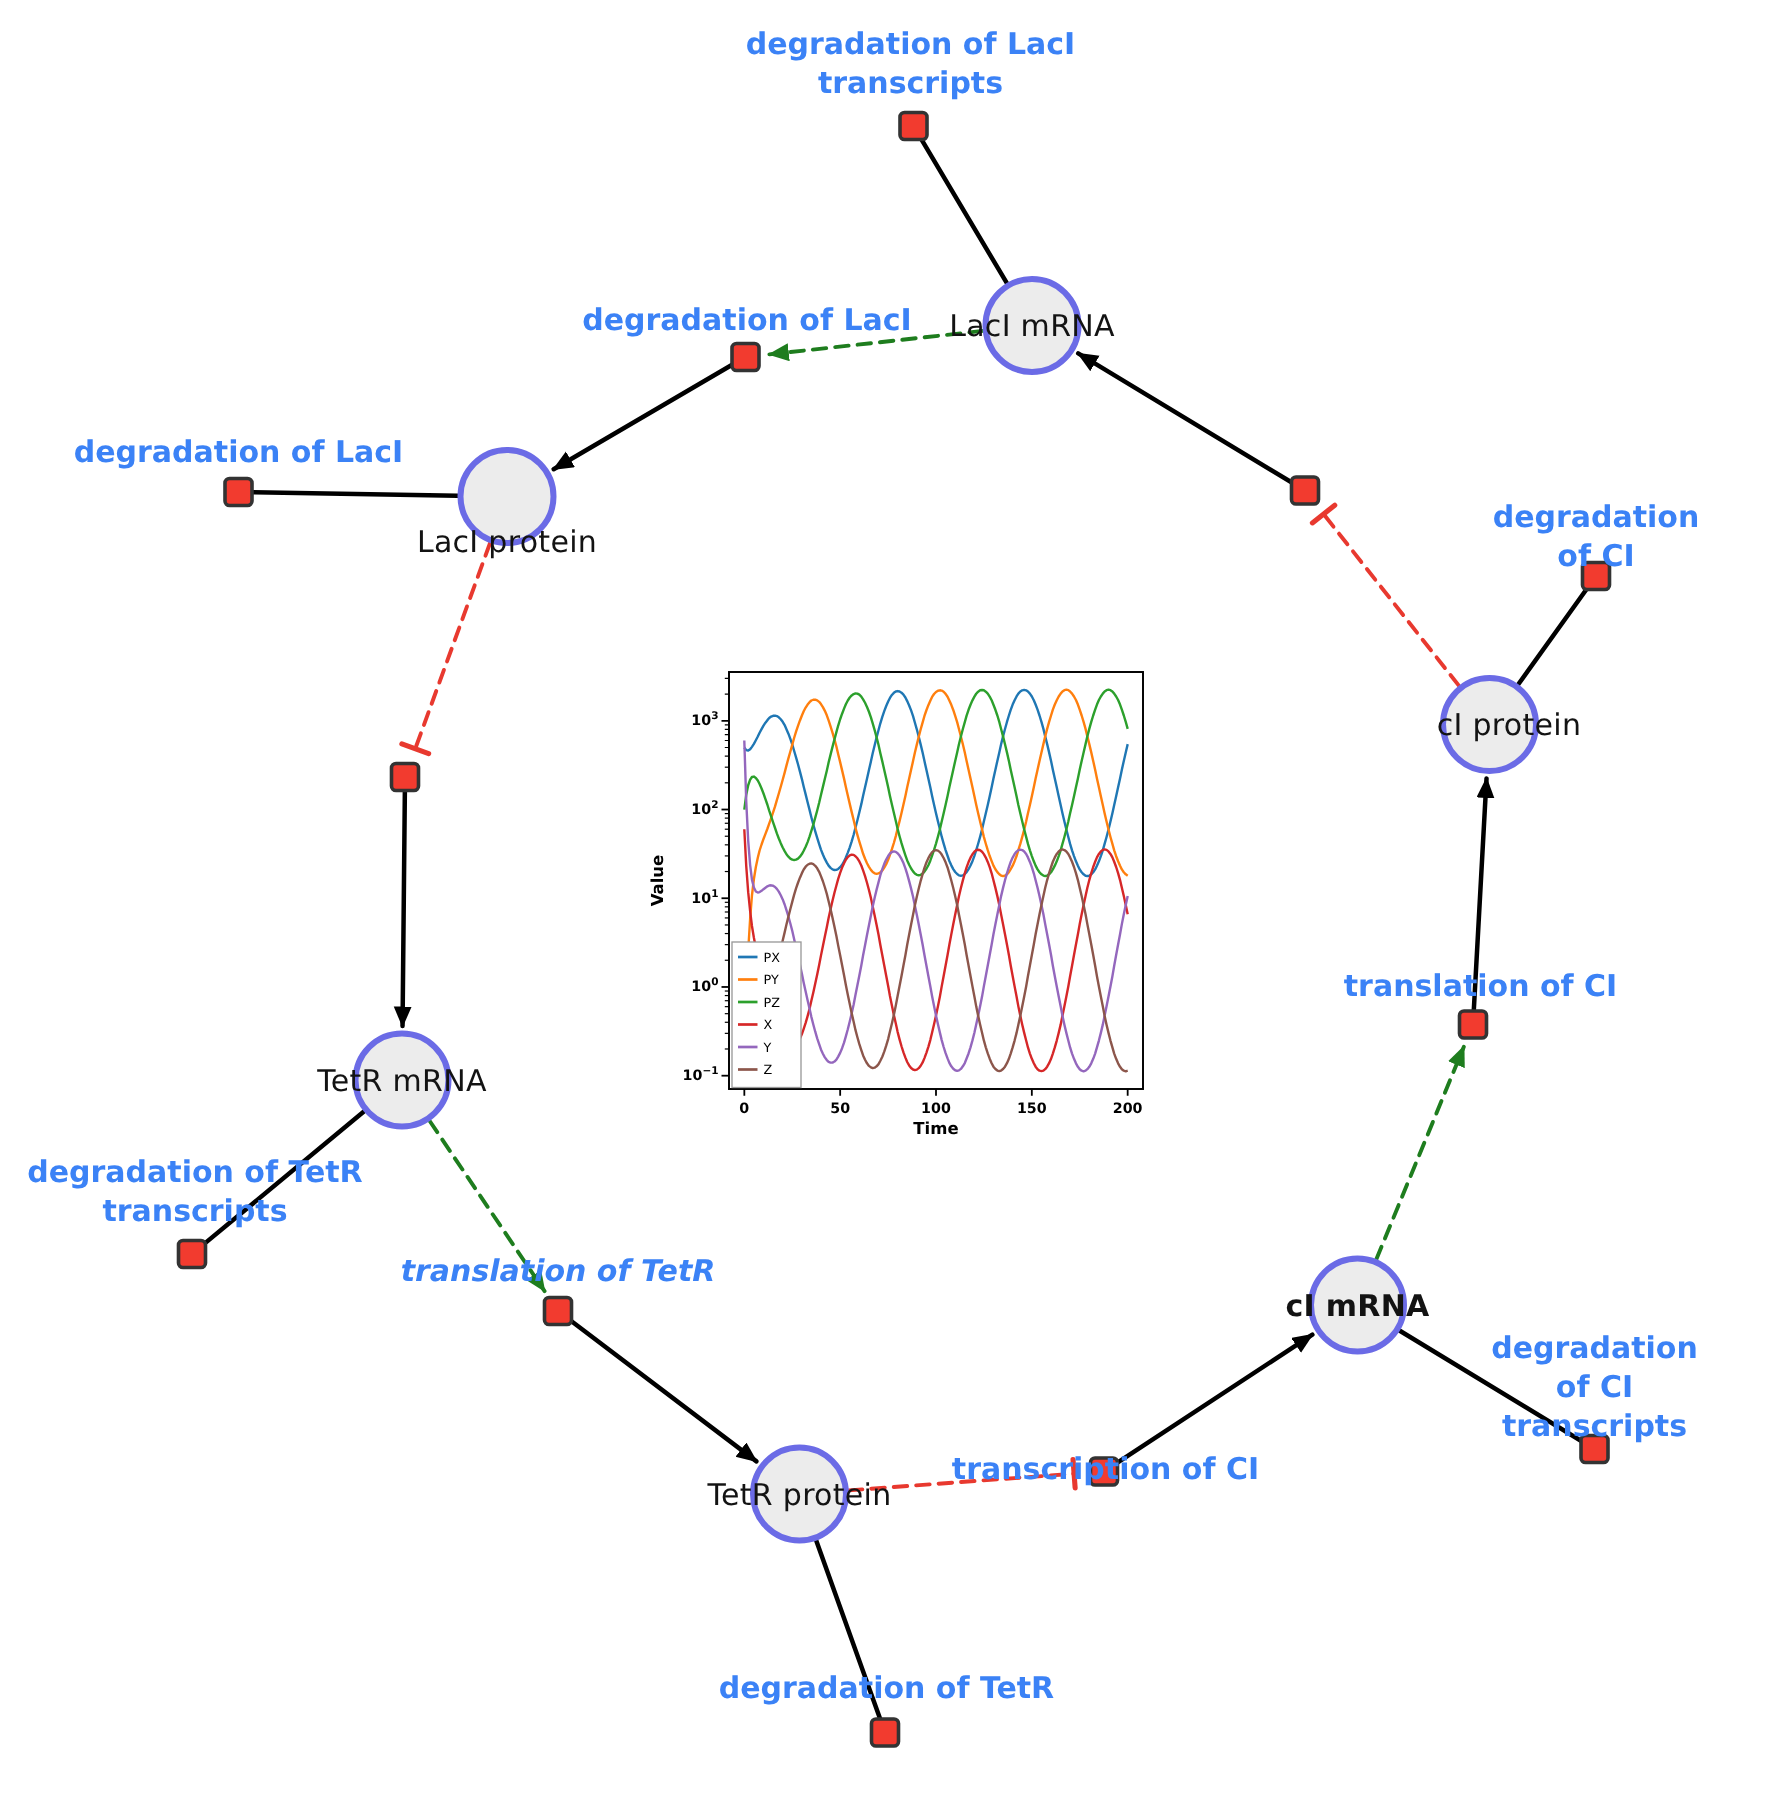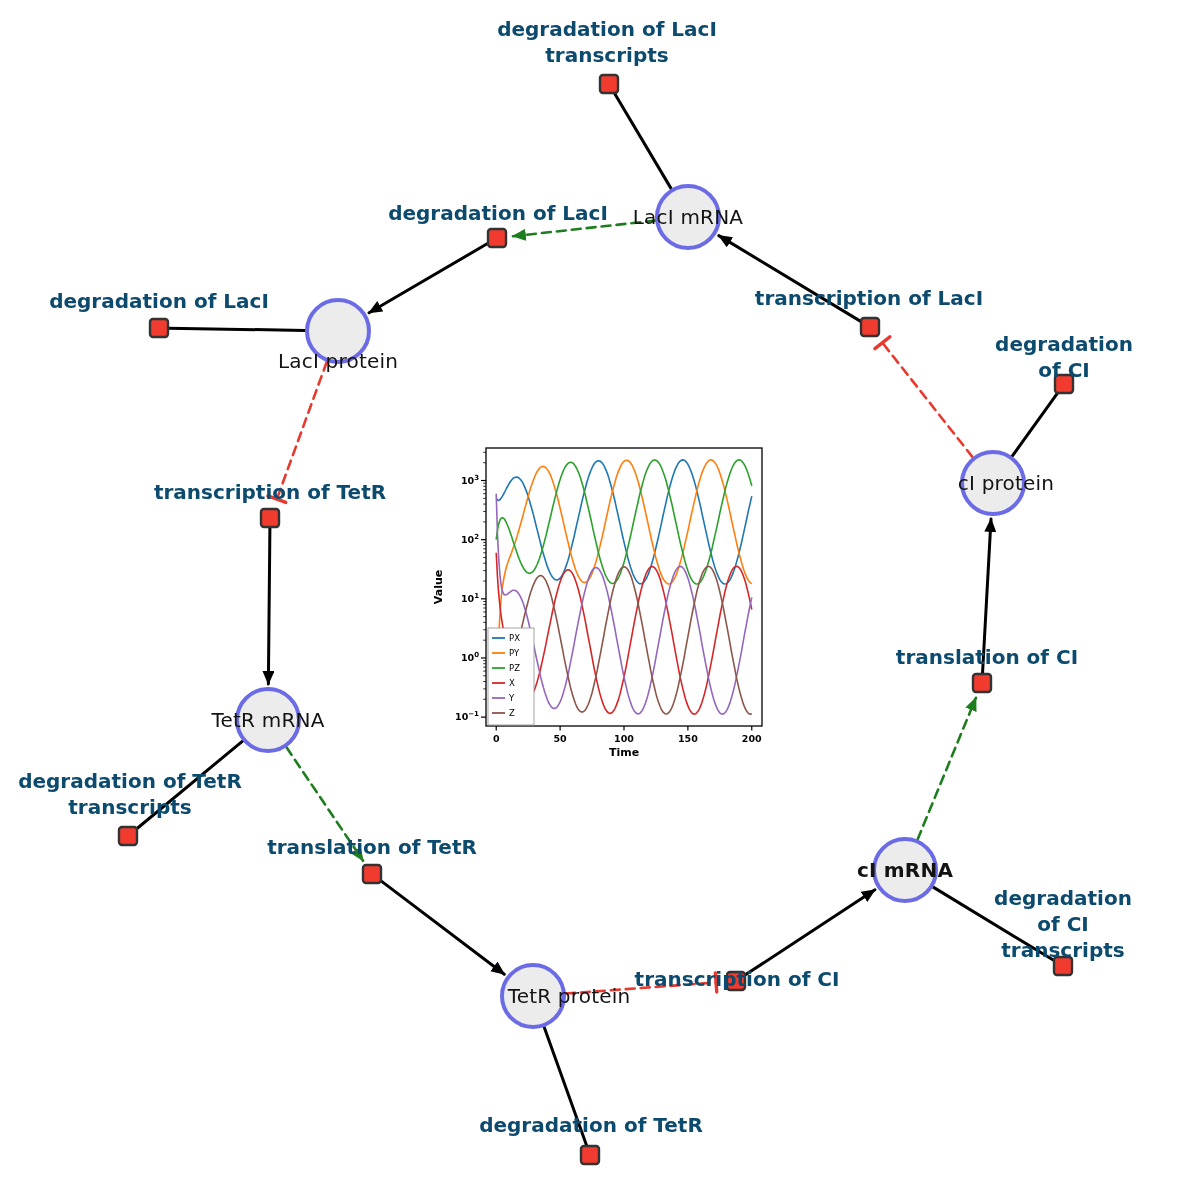--- a/index.html
+++ b/index.html
@@ -7,21 +7,21 @@
     position:relative;width:1189px;height:1200px;background:#ffffff;
     font-family:"DejaVu Sans","Liberation Sans",sans-serif;overflow:hidden;
   }
   #net-svg{position:absolute;left:0;top:0;}
   .sp-label{
     position:absolute;transform:translate(-50%,-50%);
     font-size:20px;color:#131313;white-space:nowrap;letter-spacing:0.2px;
   }
   .rx-label{
     position:absolute;transform:translate(-50%,-50%);
-    font-size:20px;font-weight:bold;color:#0c4a6e;
+    font-size:20px;font-weight:bold;color:#3b82f6;
     white-space:pre-line;text-align:center;line-height:1.3;
   }
   #inset{position:absolute;left:428px;top:436px;}
 </style>
 </head>
 <body>
 
 <div id="stage">
   <svg id="net-svg" width="1189" height="1200">
       <defs>
@@ -155,31 +155,29 @@
         <text x="81" y="250" font-size="8.5" fill="#000">X</text>
         <line x1="64" y1="262" x2="77" y2="262" stroke="#9467bd" stroke-width="1.8"></line>
         <text x="81" y="265" font-size="8.5" fill="#000">Y</text>
         <line x1="64" y1="277" x2="77" y2="277" stroke="#8c564b" stroke-width="1.8"></line>
         <text x="81" y="280" font-size="8.5" fill="#000">Z</text>
       </g>
     </svg>
 <div class="sp-label" style="left: 688px; top: 217px;">LacI mRNA</div>
     <div class="sp-label" style="left: 338px; top: 331px; margin-top: 30px;">LacI protein</div>
     <div class="sp-label" style="left: 268px; top: 720px; text-align: right;">TetR mRNA</div>
-    <div class="sp-label" style="left: 533px; top: 996px; margin-left: 36px;">TetR protein</div>
+    <div class="sp-label" style="left: 533px; top: 996px;">TetR protein</div>
     <div class="sp-label" style="left: 905px; top: 870px; font-weight: bold;">cI mRNA</div>
     <div class="sp-label" style="left: 993px; top: 483px; margin-left: 13px;">cI protein</div>
     <div class="rx-label" style="left: 607px; top: 42px;">degradation of LacI
 transcripts</div>
     <div class="rx-label" style="left: 498px; top: 213px;">degradation of LacI</div>
-    <div class="rx-label" style="left: 869px; top: 298px;">transcription of LacI</div>
     <div class="rx-label" style="left: 159px; top: 301px;">degradation of LacI</div>
     <div class="rx-label" style="left: 1064px; top: 357px;">degradation of CI</div>
-    <div class="rx-label" style="left: 270px; top: 492px;">transcription of TetR</div>
     <div class="rx-label" style="left: 987px; top: 657px;">translation of CI</div>
     <div class="rx-label" style="left: 130px; top: 794px;">degradation of TetR
 transcripts</div>
-    <div class="rx-label" style="left: 372px; top: 847px;">translation of TetR</div>
+    <div class="rx-label" style="left: 372px; top: 847px; font-style: italic;">translation of TetR</div>
     <div class="rx-label" style="left: 1063px; top: 924px;">degradation of CI
 transcripts</div>
     <div class="rx-label" style="left: 737px; top: 951px; margin-top: 28px;">transcription of CI</div>
     <div class="rx-label" style="left: 591px; top: 1125px;">degradation of TetR</div>
   </div>
 
 </body></html>

